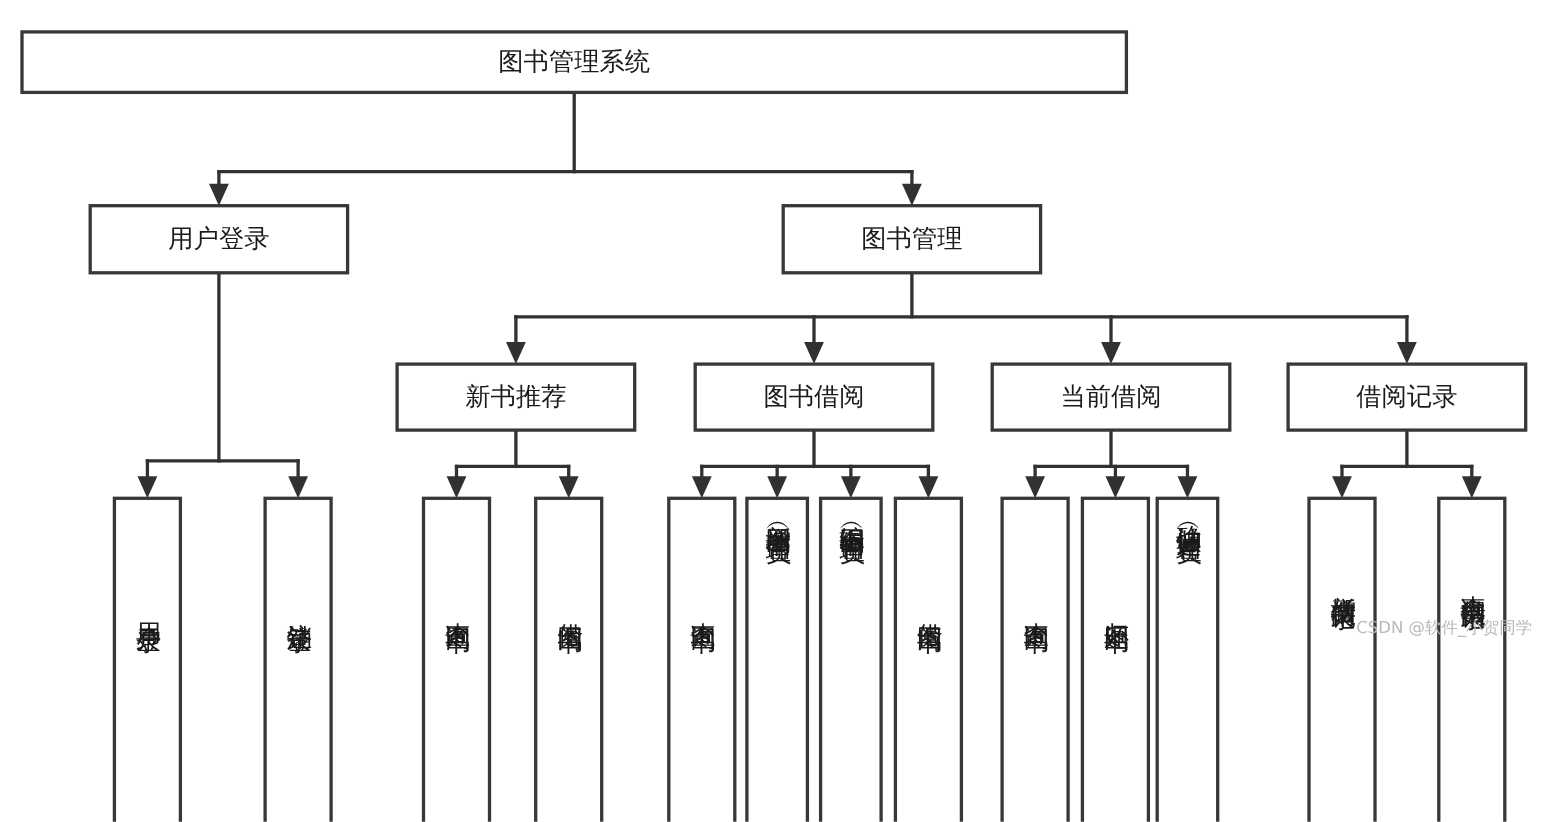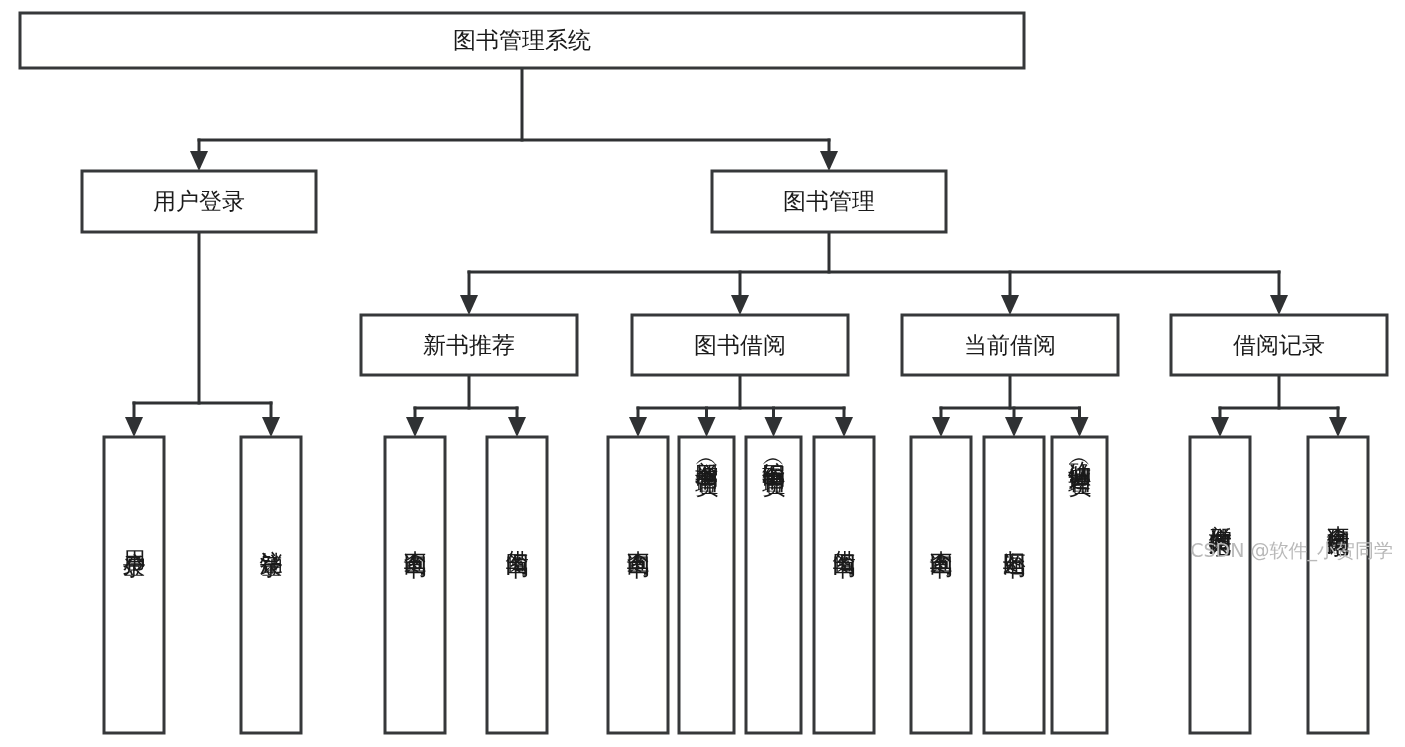--- a/index.html
+++ b/index.html
@@ -9,21 +9,21 @@
   }
   body {
     width: 1405px;
     height: 747px;
     font-family: "DejaVu Sans", "Liberation Sans", sans-serif;
     overflow: hidden;
     position: relative;
   }
   #diagram-root {
     position: absolute;
-    top: 0; left: 0;
+    top: 16px; left: 0;
     width: 1405px;
     height: 570px;
   }
   svg.flow {
     display: block;
     width: 1405px;
     height: 747px;
   }
   .node-rect {
     fill: #ffffff;
@@ -62,21 +62,21 @@
     line-height: 1.02;
     color: #1a1a1a;
     letter-spacing: 2px;
     white-space: nowrap;
   }
   .watermark {
     position: absolute;
     right: 12px;
     bottom: 6px;
     font-family: "DejaVu Sans", "Liberation Sans", sans-serif;
-    font-size: 19px;
+    font-size: 15px;
     color: #b9b9b9;
     white-space: nowrap;
     user-select: none;
   }
 </style>
 </head>
 <body>
 
 <div id="diagram-root">
 

